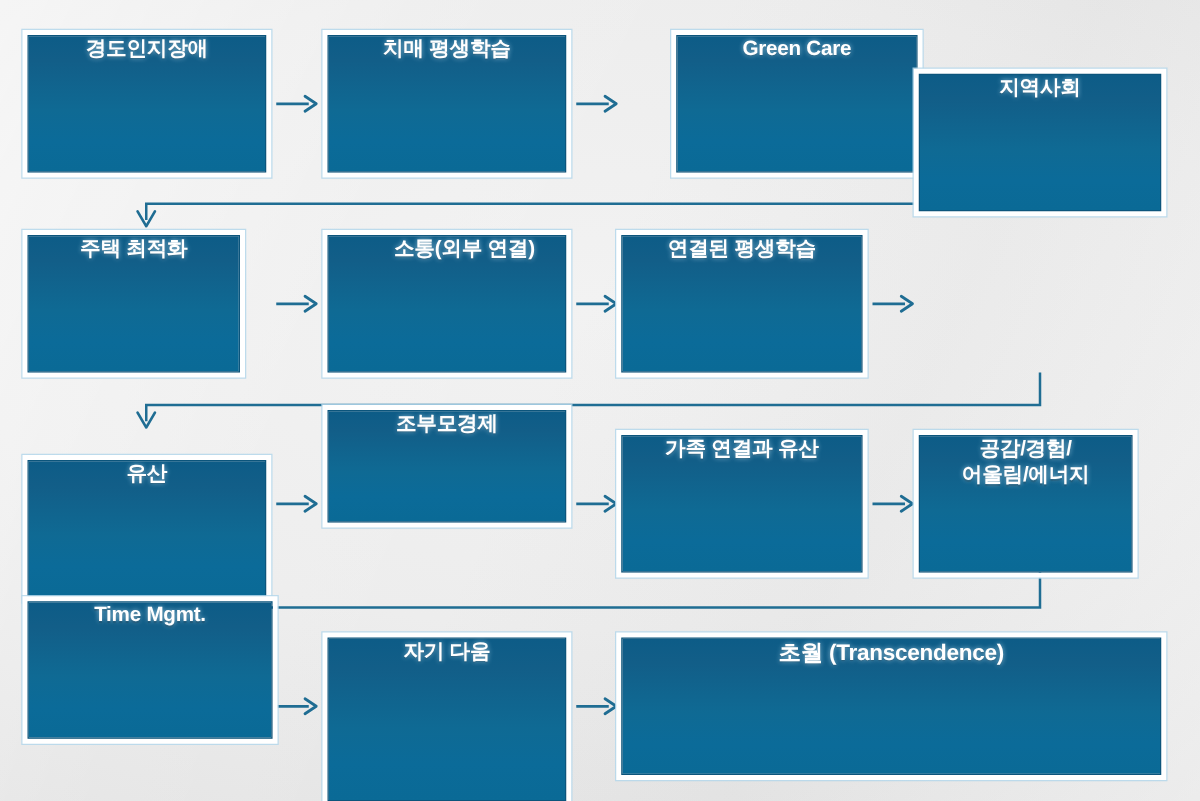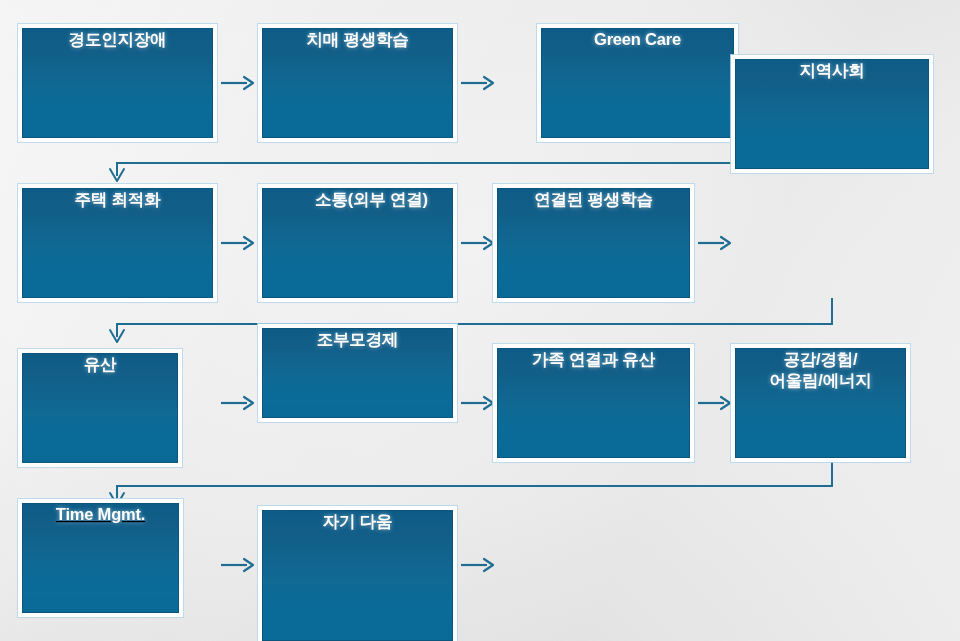--- a/index.html
+++ b/index.html
@@ -122,21 +122,21 @@
     <span class="label">지역사회</span>
   </div>
 
   <div class="vconn" style="left:100px; top:136px; width:760px; height:50px;">
     <svg width="760" height="50" viewBox="0 0 760 50" aria-hidden="true">
       <path d="M732 2 V27 H17 V40" stroke="#1f6d93" stroke-width="2" fill="none"></path>
       <path d="M10 33 L17 45 L24 33" stroke="#1f6d93" stroke-width="2" fill="none" stroke-linecap="round" stroke-linejoin="round"></path>
     </svg>
   </div>
 
-  <div class="node" style="left:22px; top:188px; width:191px; height:110px;">
+  <div class="node" style="left:22px; top:188px; width:170px; height:110px;">
     <span class="label">주택 최적화</span>
   </div>
 
   <div class="harrow" style="left:220px; top:234px; width:36px;">
     <svg width="36" height="18" viewBox="0 0 36 18" aria-hidden="true">
       <path d="M1 9 H27" stroke="#1f6d93" stroke-width="2.2" fill="none"></path>
       <path d="M24 3 L33 9 L24 15" stroke="#1f6d93" stroke-width="2.2" fill="none" stroke-linecap="round" stroke-linejoin="round"></path>
     </svg>
   </div>
 
@@ -163,21 +163,21 @@
   </div>
 
 
   <div class="vconn" style="left:100px; top:296px; width:760px; height:52px;">
     <svg width="760" height="52" viewBox="0 0 760 52" aria-hidden="true">
       <path d="M732 2 V28 H17 V41" stroke="#1f6d93" stroke-width="2" fill="none"></path>
       <path d="M10 34 L17 46 L24 34" stroke="#1f6d93" stroke-width="2" fill="none" stroke-linecap="round" stroke-linejoin="round"></path>
     </svg>
   </div>
 
-  <div class="node" style="left:22px; top:353px; width:156px; height:110px;">
+  <div class="node" style="left:22px; top:368px; width:191px; height:110px;">
     <span class="label">유산</span>
   </div>
 
   <div class="harrow" style="left:220px; top:394px; width:36px;">
     <svg width="36" height="18" viewBox="0 0 36 18" aria-hidden="true">
       <path d="M1 9 H27" stroke="#1f6d93" stroke-width="2.2" fill="none"></path>
       <path d="M24 3 L33 9 L24 15" stroke="#1f6d93" stroke-width="2.2" fill="none" stroke-linecap="round" stroke-linejoin="round"></path>
     </svg>
   </div>
 
@@ -208,21 +208,21 @@
 어울림/에너지</span>
   </div>
 
   <div class="vconn" style="left:100px; top:456px; width:760px; height:56px;">
     <svg width="760" height="56" viewBox="0 0 760 56" aria-hidden="true">
       <path d="M732 2 V30 H17 V44" stroke="#1f6d93" stroke-width="2" fill="none"></path>
       <path d="M10 37 L17 49 L24 37" stroke="#1f6d93" stroke-width="2" fill="none" stroke-linecap="round" stroke-linejoin="round"></path>
     </svg>
   </div>
 
-  <div class="node" style="left:22px; top:503px; width:157px; height:110px;text-decoration:underline;">
+  <div class="node" style="left:22px; top:481px; width:196px; height:110px;">
     <span class="label">Time Mgmt.</span>
   </div>
 
   <div class="harrow" style="left:220px; top:556px; width:36px;">
     <svg width="36" height="18" viewBox="0 0 36 18" aria-hidden="true">
       <path d="M1 9 H27" stroke="#1f6d93" stroke-width="2.2" fill="none"></path>
       <path d="M24 3 L33 9 L24 15" stroke="#1f6d93" stroke-width="2.2" fill="none" stroke-linecap="round" stroke-linejoin="round"></path>
     </svg>
   </div>
 
@@ -230,14 +230,17 @@
     <span class="label">자기 다움</span>
   </div>
 
   <div class="harrow" style="left:460px; top:556px; width:36px;">
     <svg width="36" height="18" viewBox="0 0 36 18" aria-hidden="true">
       <path d="M1 9 H27" stroke="#1f6d93" stroke-width="2.2" fill="none"></path>
       <path d="M24 3 L33 9 L24 15" stroke="#1f6d93" stroke-width="2.2" fill="none" stroke-linecap="round" stroke-linejoin="round"></path>
     </svg>
   </div>
 
+  <div class="node wide" style="left:497px; top:510px; width:432px; height:110px;">
+    <span class="label">초월 (Transcendence)</span>
+  </div>
 
 </div>
 
 </body></html>

